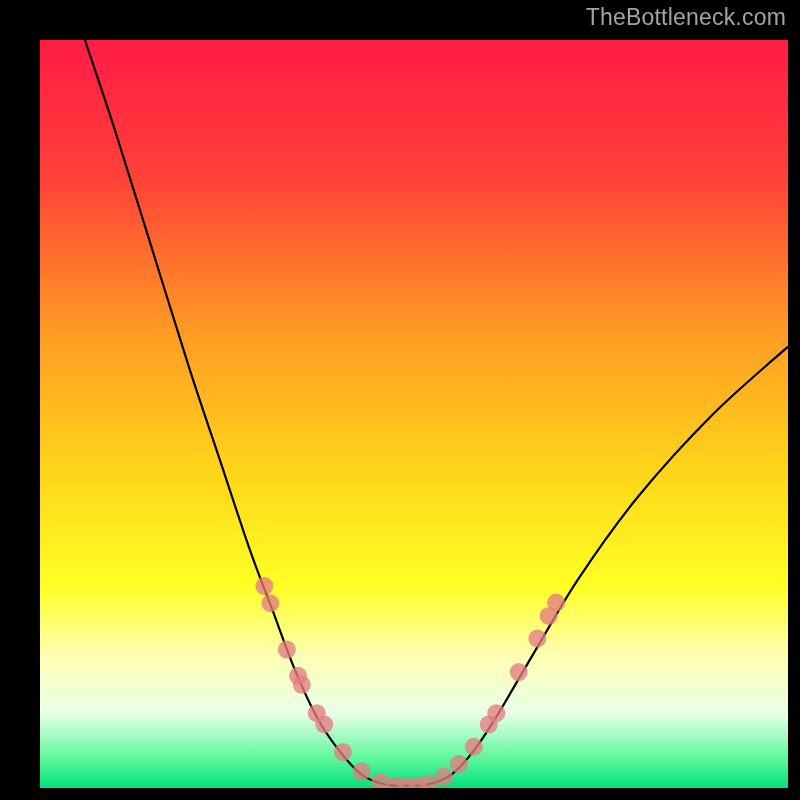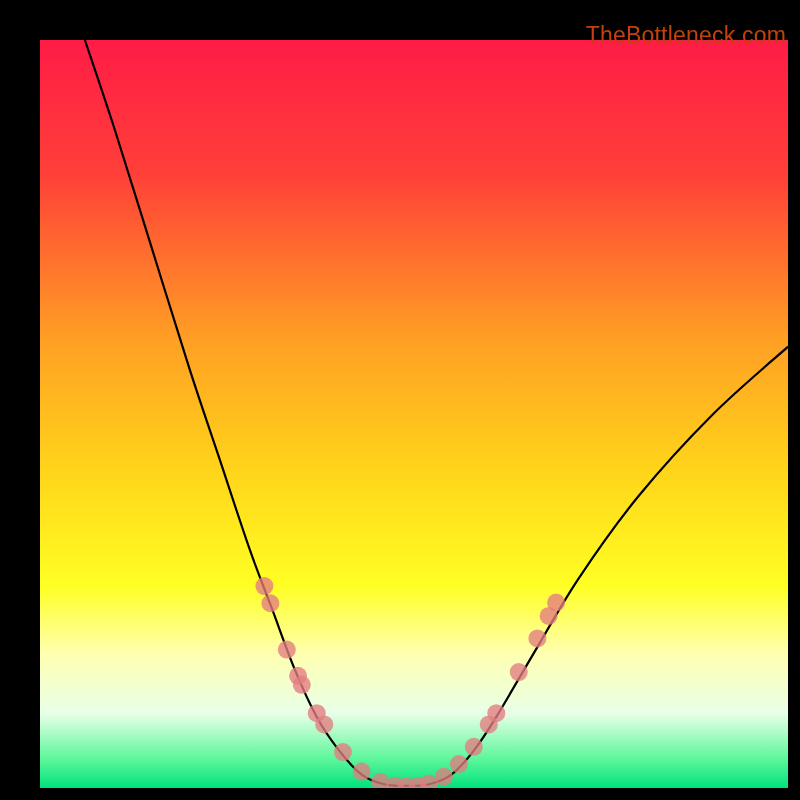--- a/index.html
+++ b/index.html
@@ -24,23 +24,23 @@
     width: 748px;
     height: 748px;
     overflow: hidden;
   }
   .gradient-bg {
     position: absolute;
     inset: 0;
   }
   .watermark {
     position: absolute;
-    top: 22px;
+    top: 4px;
     right: 14px;
-    color: #c2410c;
+    color: #a3a3a3;
     font-size: 23px;
     font-weight: 400;
     letter-spacing: 0.2px;
     z-index: 5;
   }
   svg.curve {
     position: absolute;
     inset: 0;
     width: 100%;
     height: 100%;

